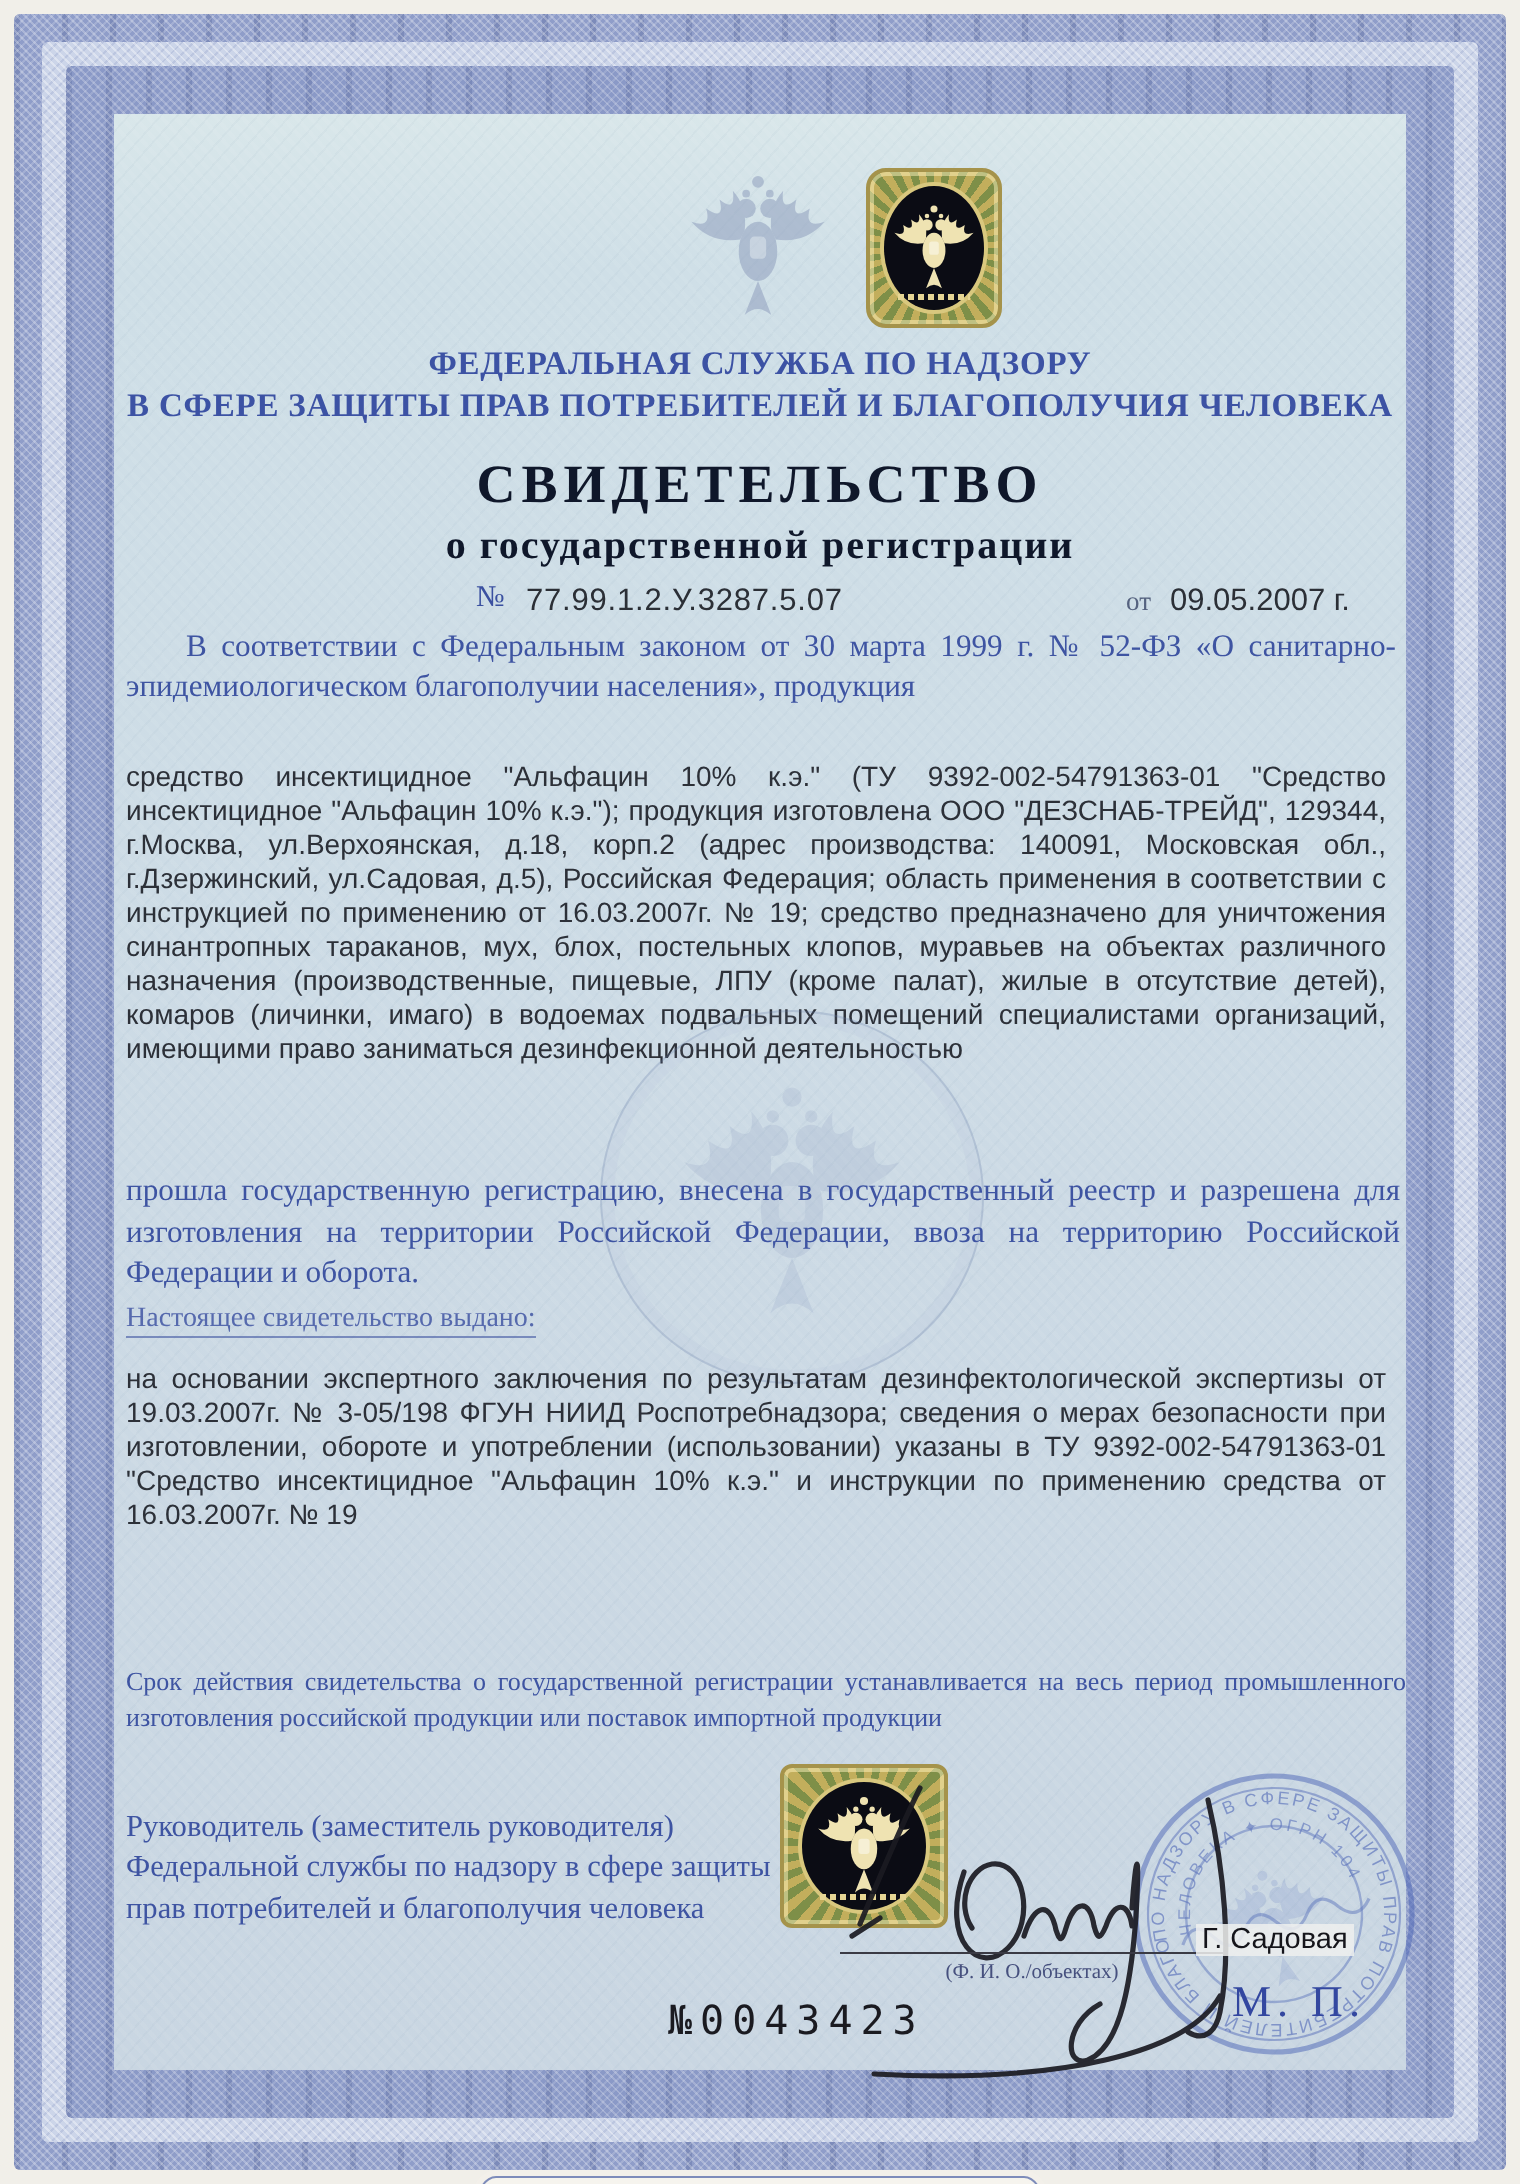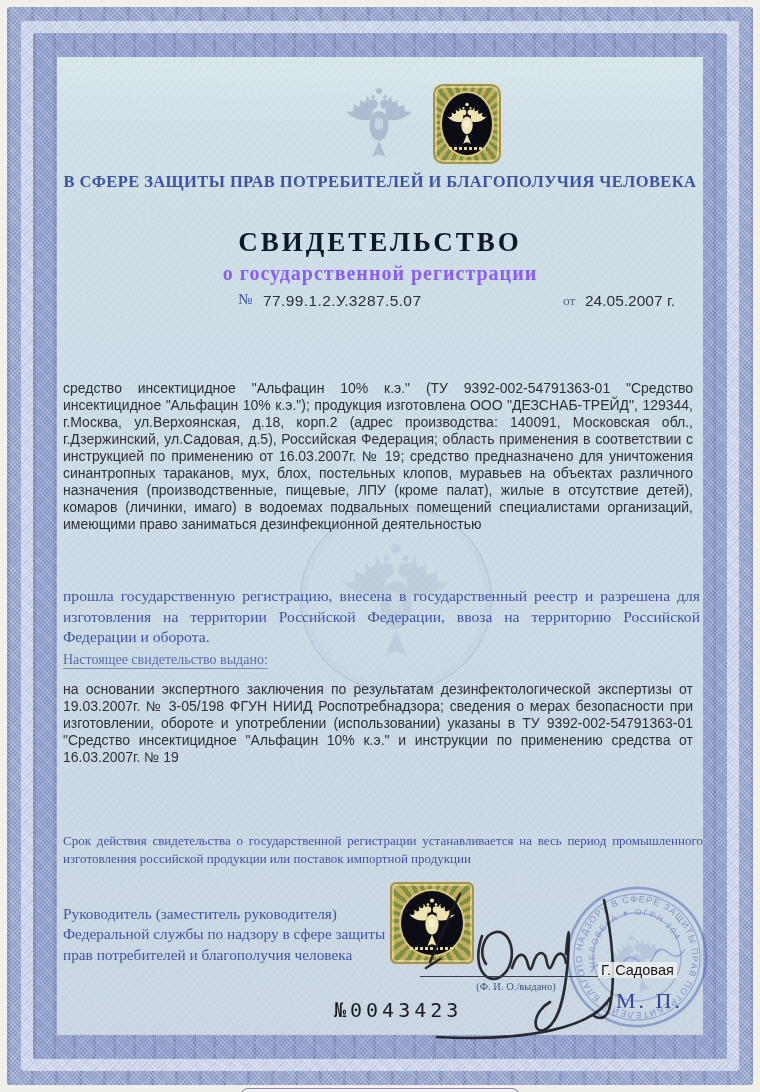--- a/index.html
+++ b/index.html
@@ -25,21 +25,21 @@
     background-blend-mode:normal;}
   .inner::before{content:"";position:absolute;inset:0;
     background:
       repeating-linear-gradient(48deg, rgba(255,255,255,.05) 0 2px, transparent 2px 5px),
       repeating-linear-gradient(-48deg, rgba(110,140,165,.05) 0 1px, transparent 1px 6px);}
   
   .abs{position:absolute;}
   .ser{color:#3a50a0;}
   .hdr{left:60px;width:640px;text-align:center;font-weight:bold;font-size:16.5px;line-height:1.3;letter-spacing:.4px;color:#3c52a4;}
   .ttl{left:60px;width:640px;text-align:center;font-weight:bold;font-size:27px;letter-spacing:3px;color:#0f172a;}
-  .sub{left:60px;width:640px;text-align:center;font-weight:bold;font-size:20px;letter-spacing:1px;color:#8b5cf6;}
+  .sub{left:60px;width:640px;text-align:center;font-weight:bold;font-size:20px;letter-spacing:1px;color:#0f172a;}
   .sans{font-family:"Liberation Sans", sans-serif;color:#2b2f36;}
   .p-ser{font-size:15.6px;line-height:1.3;text-align:justify;color:#3e54a2;}
   .p-note{font-size:12.6px;line-height:1.4;color:#44579f;}
   .p-sans{font-size:14px;line-height:1.215;text-align:justify;color:#2c3038;}
   .u{border-bottom:1px solid rgba(80,100,170,.75);padding-bottom:1px;}
   .cap{font-size:10.5px;color:#46507e;}
   .mp{font-size:22px;letter-spacing:3px;color:#3347a0;}
   .serial{font-family:"DejaVu Sans Mono", monospace;font-size:20px;letter-spacing:4px;color:#1a1a20;}
   
   .holo{position:absolute;background:repeating-conic-gradient(#c2ae5c 0 6deg,#7e8f48 6deg 12deg);
@@ -97,33 +97,35 @@
 
   <div class="holo" style="left:433px;top:84px;width:64px;height:76px;border-radius:10px">
     <div class="oval"></div>
     <svg width="44" height="50" viewBox="0 0 100 110">
       <use href="#eagle" fill="#efe3b2"></use>
     </svg>
     <div class="dots"></div>
   </div>
 
   <div class="abs hdr" style="top:171px">
+    <div>ФЕДЕРАЛЬНАЯ СЛУЖБА ПО НАДЗОРУ</div>
     <div>В СФЕРЕ ЗАЩИТЫ ПРАВ ПОТРЕБИТЕЛЕЙ И БЛАГОПОЛУЧИЯ ЧЕЛОВЕКА</div>
   </div>
 
   <div class="abs ttl" style="top:227px">СВИДЕТЕЛЬСТВО</div>
   <div class="abs sub" style="top:262px">о государственной регистрации</div>
 
   <div class="abs" style="left:60px;top:291px;width:640px;height:22px">
     <span class="ser" style="position:absolute;left:178px;top:0;font-size:15px">№</span>
     <span class="sans" style="position:absolute;left:203px;top:1px;font-size:15.5px;letter-spacing:.4px">77.99.1.2.У.3287.5.07</span>
     <span class="ser" style="position:absolute;left:503px;top:2px;font-size:13.5px;color:#55627f">от</span>
-    <span class="sans" style="position:absolute;left:525px;top:1px;font-size:15.5px">24.05.2007 г.</span>
+    <span class="sans" style="position:absolute;left:525px;top:1px;font-size:15.5px">09.05.2007 г.</span>
   </div>
 
+  <div class="abs p-ser" style="left:63px;top:314px;width:635px;text-indent:30px">В соответствии с Федеральным законом от 30 марта 1999 г. № 52-ФЗ «О санитарно-эпидемиологическом благополучии населения», продукция</div>
 
   <div class="abs p-sans sans" style="left:63px;top:380px;width:630px">средство инсектицидное "Альфацин 10% к.э." (ТУ 9392-002-54791363-01 "Средство инсектицидное "Альфацин 10% к.э."); продукция изготовлена ООО "ДЕЗСНАБ-ТРЕЙД", 129344, г.Москва, ул.Верхоянская, д.18, корп.2 (адрес производства: 140091, Московская обл., г.Дзержинский, ул.Садовая, д.5), Российская Федерация; область применения в соответствии с инструкцией по применению от 16.03.2007г. № 19; средство предназначено для уничтожения синантропных тараканов, мух, блох, постельных клопов, муравьев на объектах различного назначения (производственные, пищевые, ЛПУ (кроме палат), жилые в отсутствие детей), комаров (личинки, имаго) в водоемах подвальных помещений специалистами организаций, имеющими право заниматься дезинфекционной деятельностью</div>
 
   <div class="wm-circle" style="left:300px;top:505px;width:190px;height:185px">
     <svg style="position:absolute;left:50%;top:50%;transform:translate(-50%,-50%)" width="120" height="132" viewBox="0 0 100 110">
       <use href="#eagle" fill="#7f90b8" opacity="0.16"></use>
     </svg>
   </div>
 
   <div class="abs p-ser" style="left:63px;top:586px;width:637px;line-height:1.33">прошла государственную регистрацию, внесена в государственный реестр и разрешена для изготовления на территории Российской Федерации, ввоза на территорию Российской Федерации и оборота.</div>
@@ -171,21 +173,21 @@
       <path d="M48 86 C58 62 68 38 78 18"></path>
       <path d="M100 60 C88 95 108 112 122 98 C136 84 130 54 114 56 C102 58 96 76 104 88"></path>
       <path d="M130 92 c5 -16 13 -18 16 -3 c2 6 3 6 5 -1 c4 -14 12 -15 14 -1 c2 7 3 7 6 0 c4 -12 11 -13 13 0"></path>
       <path d="M184 78 C186 50 188 46 186 82 C183 124 176 148 162 154 C150 158 150 136 168 126"></path>
       <path d="M222 24 C230 58 234 100 228 130 C226 140 220 145 212 140"></path>
       <path d="M228 122 C212 150 150 166 55 161"></path>
     </g>
   </svg>
 
   <div class="sigline" style="left:420px;top:976px;width:192px"></div>
-  <div class="abs cap" style="left:428px;top:981px;width:176px;text-align:center">(Ф. И. О./выдано)</div>
+  <div class="abs cap" style="left:428px;top:981px;width:176px;text-align:center">(Ф. И. О./объектах)</div>
   <div class="namepatch" style="left:598px;top:962px">Г. Садовая</div>
   <div class="abs mp" style="left:616px;top:988px">М. П.</div>
 
   <div class="abs serial" style="left:334px;top:998px">№0043423</div>
 
   <div class="ribbon" style="left:50%;top:1047px;transform:translateX(-50%);width:282px;height:32px">
     <span>127994, Москва, Вадковский пер., 18/20</span>
   </div>
 
 </div>

